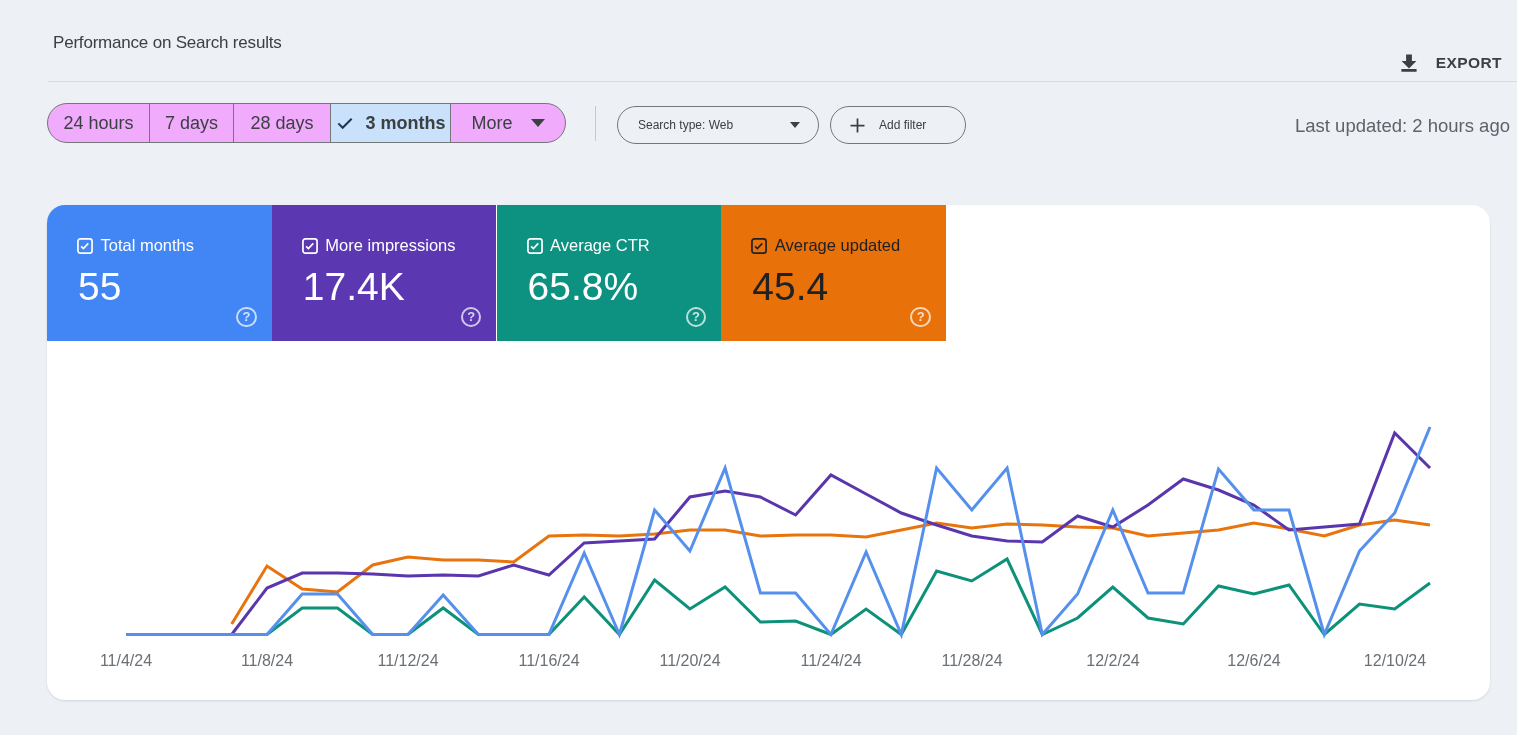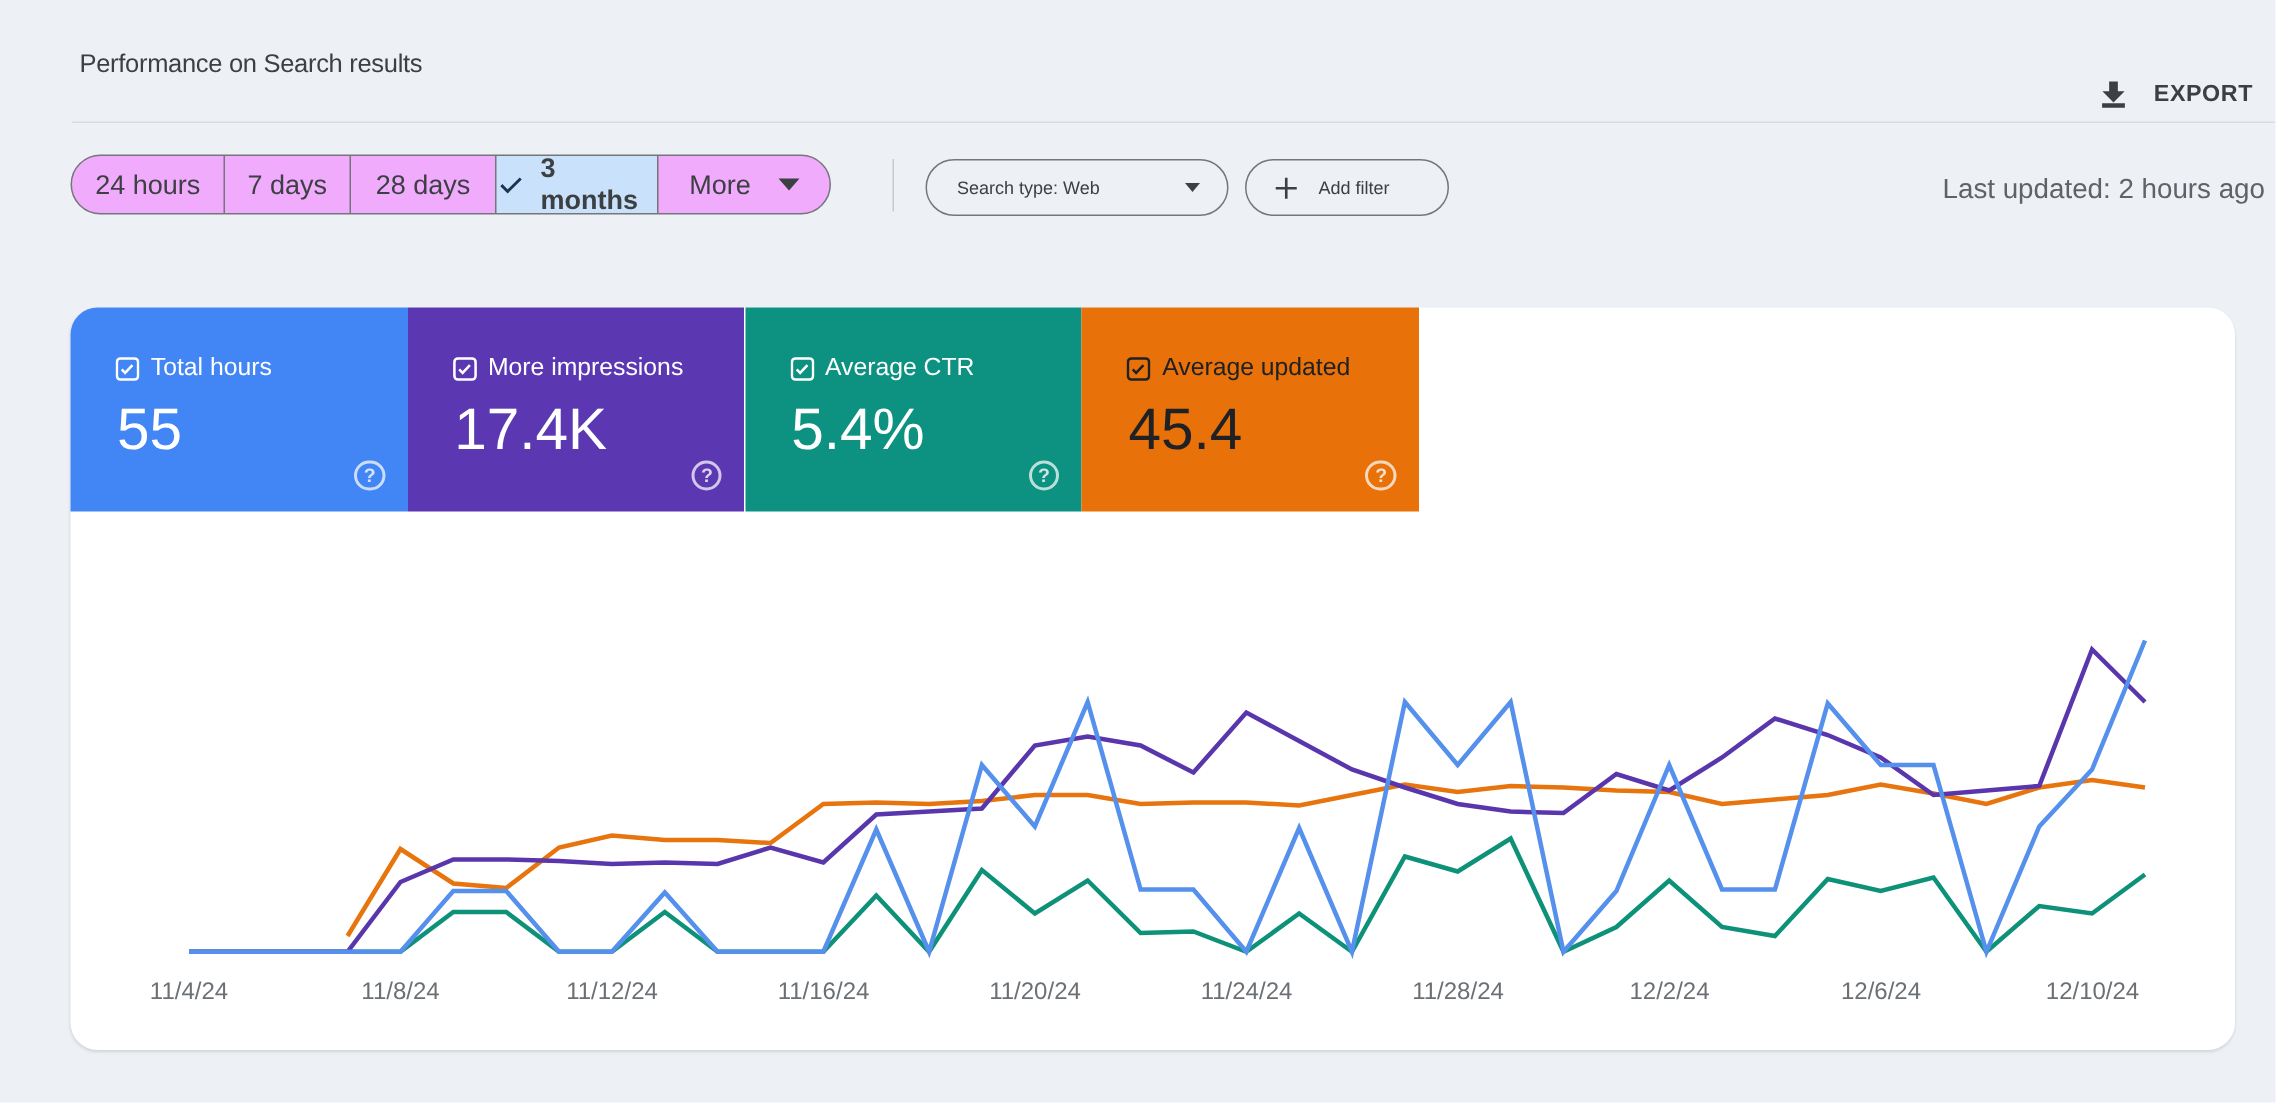--- a/index.html
+++ b/index.html
@@ -6,21 +6,21 @@
 html,body { width:1517px; height:735px; overflow:hidden; }
 body { background:#edf0f5; font-family:"Liberation Sans", sans-serif; position:relative; }
 .abs { position:absolute; }
 .title { left:53px; top:33px; font-size:17px; color:#3c4043; letter-spacing:-0.2px; }
 .export { right:15px; top:33px; color:#3c4043; font-size:15.5px; font-weight:700; letter-spacing:.4px; display:flex; align-items:center; gap:17px;margin-top:20px; }
 .hr1 { left:48px; right:0; top:81px; height:1px; background:#dadce0; }
 .seg { left:47px; top:103px; height:40px; border:1px solid #74777a; border-radius:21px; display:flex; align-items:stretch; overflow:hidden; background:#f0abfc; }
 .seg > div { display:flex; align-items:center; justify-content:center; font-size:18px; color:#3c4043; border-left:1px solid #74777a; }
 .seg > div:first-child { border-left:none; }
 .c1 { width:101px; } .c2 { width:84px; } .c3 { width:97px; }
-.c4 { width:108px; background:#c9e1fa; color:#1d3450; font-weight:700; font-size:17px; gap:10px; }
+.c4 { width:120px; background:#c9e1fa; color:#1d3450; font-weight:700; font-size:17px; gap:10px; }
 .c5 { width:115px; justify-content:flex-start; gap:18px; }
 .vsep { left:595px; top:106px; height:35px; width:1px; background:#c6c9cd; }
 .pill { top:106px; height:38px; white-space:nowrap; border:1px solid #74777a; border-radius:19px; display:flex; align-items:center; font-size:12px; color:#3c4043; }
 .p1 { left:617px; width:202px; padding-left:20px; }
 .p2 { left:830px; width:136px; padding-left:16px; gap:11px; }
 .updated { right:7px; top:115px; font-size:18.5px; color:#5f6368; }
 .card { left:47px; top:205px; width:1443px; height:495px; background:#fff; border-radius:18px; box-shadow:0 1px 2px rgba(60,64,67,.15); }
 .mcard { position:absolute; top:0; height:136px; }
 .m1 { left:0; width:224.8px; background:#4285f4; border-radius:18px 0 0 0; }
 .m2 { left:224.8px; width:224.7px; background:#5b38b2; }
@@ -74,21 +74,21 @@
 <text x="1066" y="461" text-anchor="middle" font-family="Liberation Sans, sans-serif" font-size="16" fill="#6b7075">12/2/24</text>
 <text x="1207" y="461" text-anchor="middle" font-family="Liberation Sans, sans-serif" font-size="16" fill="#6b7075">12/6/24</text>
 <text x="1348" y="461" text-anchor="middle" font-family="Liberation Sans, sans-serif" font-size="16" fill="#6b7075">12/10/24</text>
 </svg>
   <div class="mcard m1">
     <div class="mlabel">
         <svg width="16" height="16" viewBox="0 0 17 17">
           <rect x="1" y="1" width="15" height="15" rx="2.5" fill="none" stroke="#fff" stroke-width="1.8"></rect>
           <path d="M4.4 8.8l2.4 2.4 5.2-5.4" fill="none" stroke="#fff" stroke-width="1.8"></path>
         </svg>
-        <span class="mlabelc">Total hours</span>
+        <span class="mlabelc">Total months</span>
       </div>
     <div class="mnum">55</div>
     <div class="qm">?</div>
   </div>
   <div class="mcard m2">
     <div class="mlabel">
         <svg width="16" height="16" viewBox="0 0 17 17">
           <rect x="1" y="1" width="15" height="15" rx="2.5" fill="none" stroke="#fff" stroke-width="1.8"></rect>
           <path d="M4.4 8.8l2.4 2.4 5.2-5.4" fill="none" stroke="#fff" stroke-width="1.8"></path>
         </svg>
@@ -98,21 +98,21 @@
     <div class="qm">?</div>
   </div>
   <div class="mcard m3">
     <div class="mlabel">
         <svg width="16" height="16" viewBox="0 0 17 17">
           <rect x="1" y="1" width="15" height="15" rx="2.5" fill="none" stroke="#fff" stroke-width="1.8"></rect>
           <path d="M4.4 8.8l2.4 2.4 5.2-5.4" fill="none" stroke="#fff" stroke-width="1.8"></path>
         </svg>
         <span class="mlabelc">Average CTR</span>
       </div>
-    <div class="mnum">5.4%</div>
+    <div class="mnum">65.8%</div>
     <div class="qm">?</div>
   </div>
   <div class="mcard m4 dark">
     <div class="mlabel">
         <svg width="16" height="16" viewBox="0 0 17 17">
           <rect x="1" y="1" width="15" height="15" rx="2.5" fill="none" stroke="#202124" stroke-width="1.8"></rect>
           <path d="M4.4 8.8l2.4 2.4 5.2-5.4" fill="none" stroke="#202124" stroke-width="1.8"></path>
         </svg>
         <span class="mlabelc">Average updated</span>
       </div>

